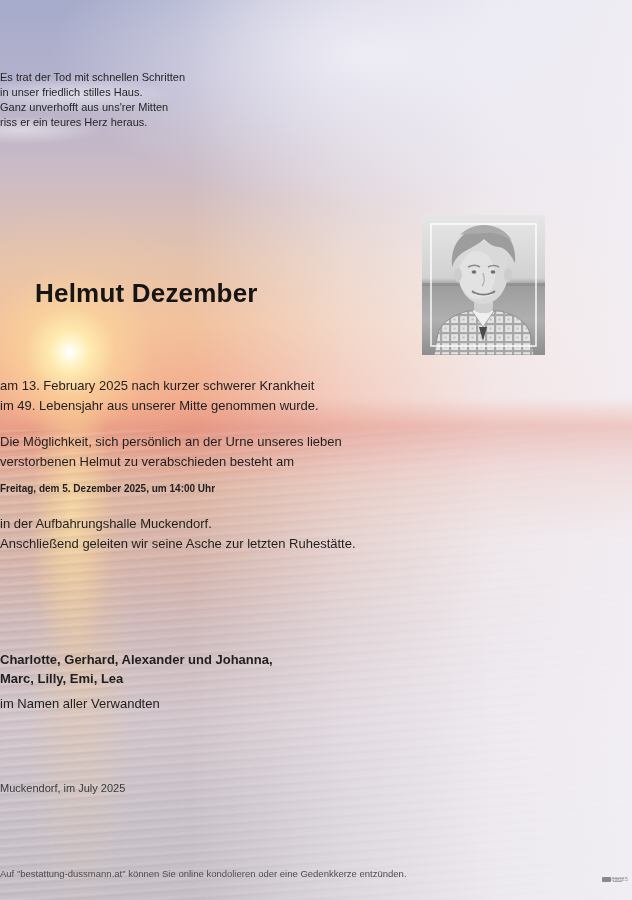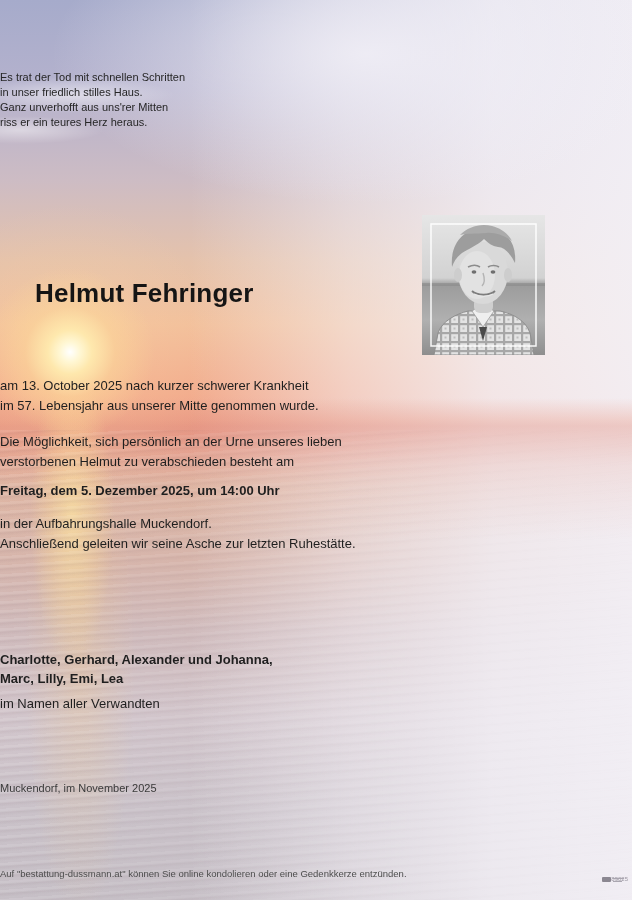--- a/index.html
+++ b/index.html
@@ -39,21 +39,21 @@
       rgba(130,105,115,0.10) 4px, rgba(255,255,255,0.02) 7px, rgba(255,255,255,0.0) 9px);
     -webkit-mask-image:linear-gradient(90deg, rgba(0,0,0,0.9) 0%, rgba(0,0,0,0.45) 45%, rgba(0,0,0,0.12) 75%, rgba(0,0,0,0.05) 100%);
     mask-image:linear-gradient(90deg, rgba(0,0,0,0.9) 0%, rgba(0,0,0,0.45) 45%, rgba(0,0,0,0.12) 75%, rgba(0,0,0,0.05) 100%);
   }
   .txt{position:absolute;left:0;width:632px;text-align:left;color:#1f1f1f;}
   .poem{top:70px;font-size:11px;line-height:15px;color:#262626;}
   .announce{top:164px;font-size:13px;line-height:21px;}
   .name{top:278px;left:35px;width:500px;font-size:26px;font-weight:bold;letter-spacing:0.2px;color:#151515;}
   .death{top:376px;font-size:13px;line-height:20px;}
   .farewell{top:432px;font-size:13px;line-height:20px;}
-  .datetime{top:483px;font-size:13px;font-weight:bold;}
+  .datetime{top:483px;font-size:10px;font-weight:bold;}
   .place{top:514px;font-size:13px;line-height:20px;}
   .remember{top:587px;font-size:13px;}
   .family{top:622px;font-size:13px;font-weight:bold;line-height:19px;margin-top:28px;}
   .suffix{top:696px;font-size:13px;}
   .location{top:782px;font-size:11px;color:#3a3a3a;}
   .footer{top:868px;font-size:9.5px;color:#4d4d4d;}
   .printcode{position:absolute;top:876px;left:578px;width:50px;font-size:6px;color:#9a96a0;text-align:right;}
   .printlogo{position:absolute;top:875px;left:600px;width:26px;height:9px;}
   .printlogo .bar{position:absolute;left:2px;top:2px;width:9px;height:5px;background:#8b8791;border-radius:1px;}
   .printlogo .l1,.printlogo .l2{position:absolute;left:13px;height:1px;background:#aaa6b0;}
@@ -70,21 +70,21 @@
   <div id="ripples"></div>
 
   <div class="txt poem">
     <div>Es trat der Tod mit schnellen Schritten</div>
     <div>in unser friedlich stilles Haus.</div>
     <div>Ganz unverhofft aus uns'rer Mitten</div>
     <div>riss er ein teures Herz heraus.</div>
   </div>
 
 
-  <div class="txt name">Helmut Fehringer</div>
+  <div class="txt name">Helmut Dezember</div>
 
   <div id="photo">
     <svg width="123" height="140" viewBox="0 0 123 140" xmlns="http://www.w3.org/2000/svg">
       <defs>
         <pattern id="check" width="9" height="9" patternUnits="userSpaceOnUse">
           <rect width="9" height="9" fill="#e3e3e3"></rect>
           <rect x="0" y="0" width="9" height="2.2" fill="#a7a7a7"></rect>
           <rect x="0" y="0" width="2.2" height="9" fill="#a7a7a7"></rect>
           <rect x="4.5" y="4.5" width="2" height="2" fill="#bdbdbd"></rect>
         </pattern>
@@ -122,22 +122,22 @@
       <ellipse cx="71" cy="57" rx="2.4" ry="1.8" fill="#6f6f6f"></ellipse>
       <path d="M61,58 C63,64 63,68 60,71" stroke="#b3b3b3" stroke-width="1.4" fill="none"></path>
       <path d="M50,76 C55,81 68,81 73,76" stroke="#7d7d7d" stroke-width="1.8" fill="none"></path>
       <path d="M52,79 C57,82 66,82 71,79" stroke="#e8e8e8" stroke-width="1.2" fill="none"></path>
 
       <rect x="9" y="9" width="105" height="122" fill="none" stroke="#ffffff" stroke-width="1.5" opacity="0.92"></rect>
     </svg>
   </div>
 
   <div class="txt death">
-    <div>am 13. October 2025 nach kurzer schwerer Krankheit</div>
-    <div>im 57. Lebensjahr aus unserer Mitte genommen wurde.</div>
+    <div>am 13. February 2025 nach kurzer schwerer Krankheit</div>
+    <div>im 49. Lebensjahr aus unserer Mitte genommen wurde.</div>
   </div>
 
   <div class="txt farewell">
     <div>Die Möglichkeit, sich persönlich an der Urne unseres lieben</div>
     <div>verstorbenen Helmut zu verabschieden besteht am</div>
   </div>
 
   <div class="txt datetime">Freitag, dem 5. Dezember 2025, um 14:00 Uhr</div>
 
   <div class="txt place">
@@ -145,21 +145,21 @@
     <div>Anschließend geleiten wir seine Asche zur letzten Ruhestätte.</div>
   </div>
 
 
   <div class="txt family">
     <div>Charlotte, Gerhard, Alexander und Johanna,</div>
     <div>Marc, Lilly, Emi, Lea</div>
   </div>
   <div class="txt suffix">im Namen aller Verwandten</div>
 
-  <div class="txt location">Muckendorf, im November 2025</div>
+  <div class="txt location">Muckendorf, im July 2025</div>
 
   <div class="txt footer">Auf "bestattung-dussmann.at" können Sie online kondolieren oder eine Gedenkkerze entzünden.</div>
 
   <div class="printcode">89025</div>
   <div class="printlogo">
     <div class="bar"></div>
     <div class="l1"></div>
     <div class="l2"></div>
   </div>
 

